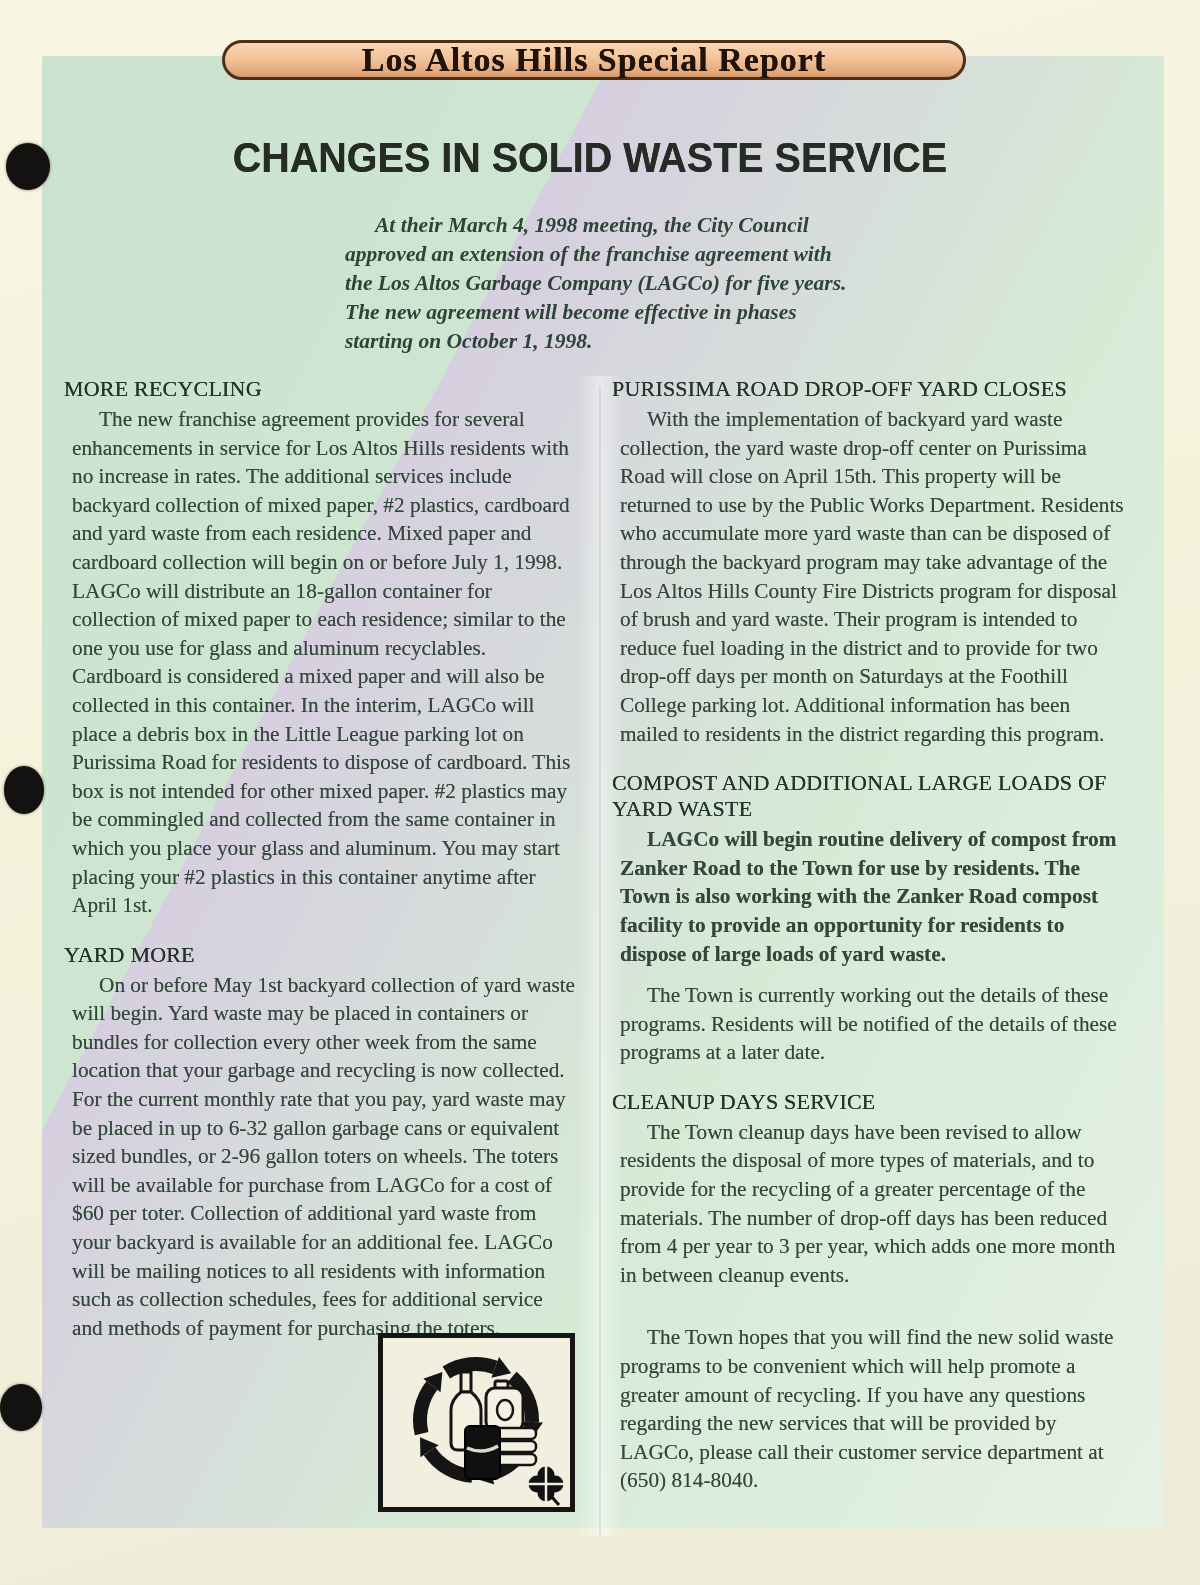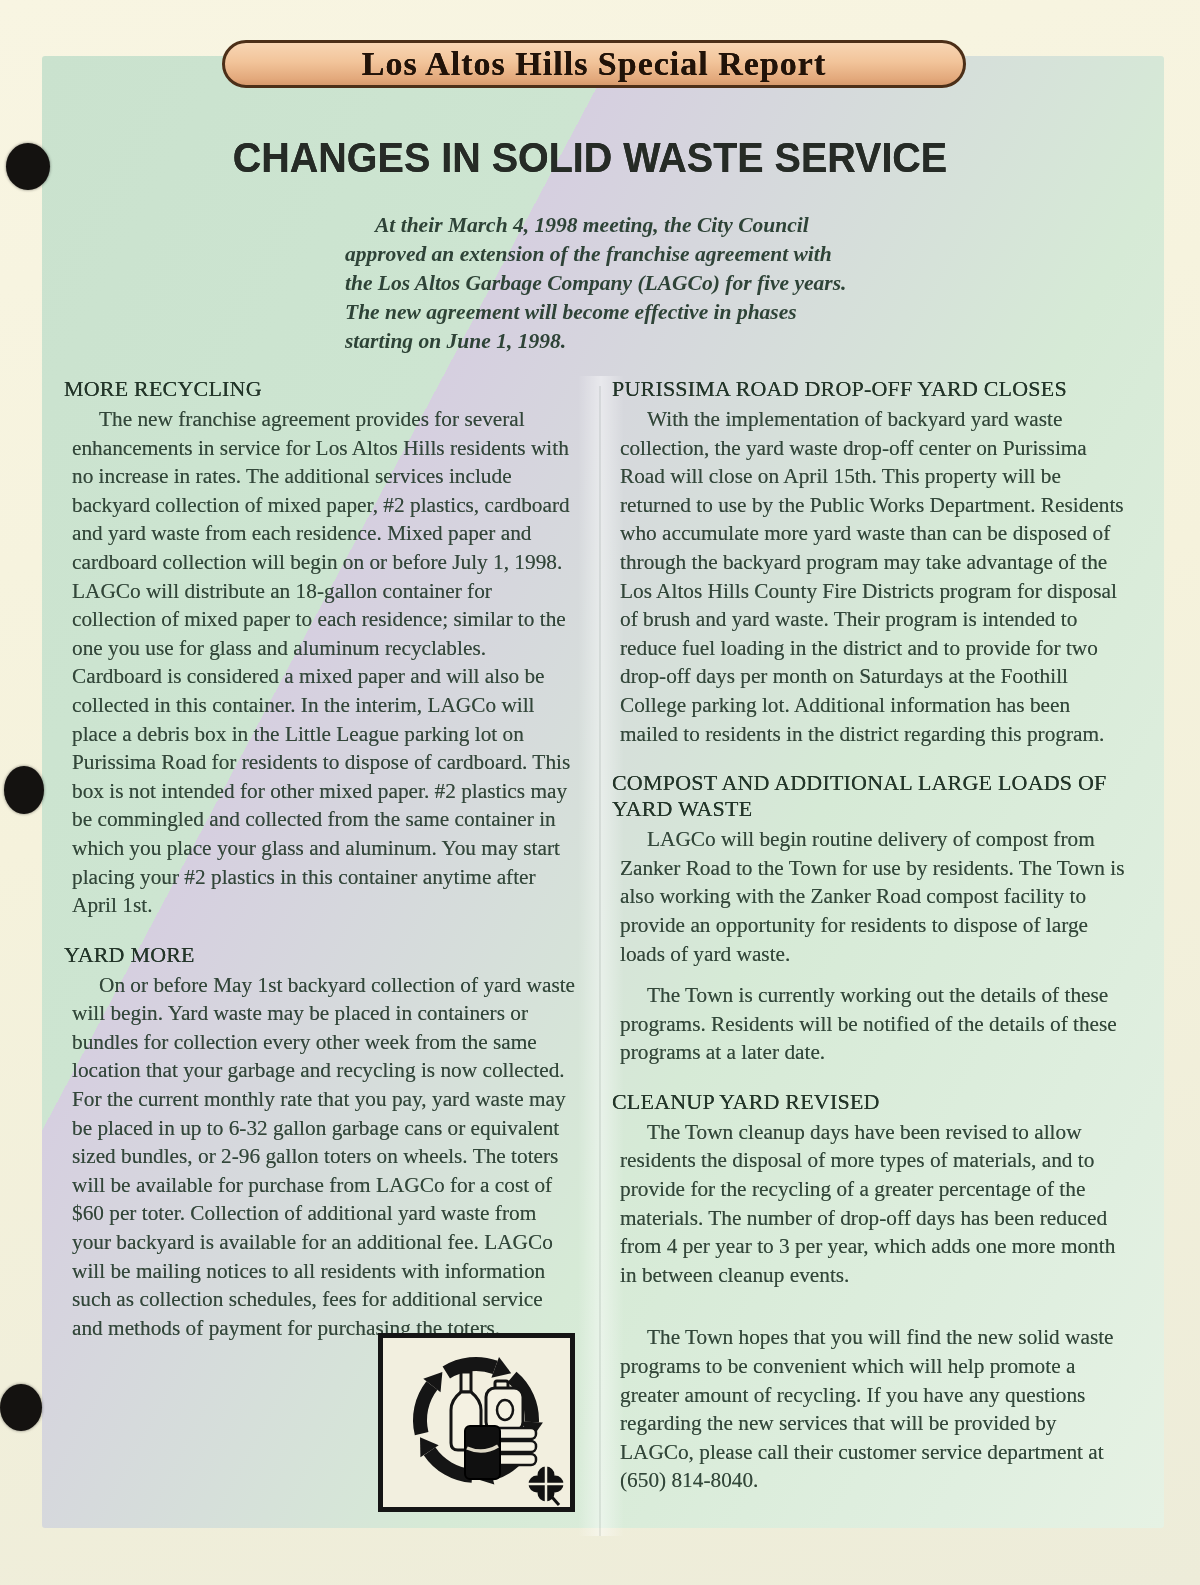--- a/index.html
+++ b/index.html
@@ -22,21 +22,21 @@
     background:rgba(50,70,55,.10);
   }
   .hole{
     position:absolute;background:#141210;border-radius:50%;
     box-shadow:0 0 3px rgba(20,18,16,.55);
   }
   .hole.h1{left:6px;top:143px;width:44px;height:47px;}
   .hole.h2{left:4px;top:766px;width:40px;height:48px;}
   .hole.h3{left:0px;top:1384px;width:42px;height:47px;}
   .banner{
-    position:absolute;left:222px;top:40px;width:744px;height:48px;
+    position:absolute;left:222px;top:40px;width:744px;height:40px;
     border:3px solid #4c2f18;border-radius:27px;box-sizing:border-box;
     background:linear-gradient(180deg,#f8d6b4 0%,#f2c49a 45%,#e3a97c 85%,#d89a6c 100%);
     display:flex;align-items:center;justify-content:center;
     font-weight:bold;font-size:34px;letter-spacing:1px;color:#211309;
     text-shadow:0 0 .5px #211309;
   }
   .title{
     position:absolute;left:30px;top:134px;width:1120px;text-align:center;
     font-family:"Liberation Sans", sans-serif;font-weight:bold;font-size:42px;
     letter-spacing:0px;color:#262b26;transform:scaleX(.94);transform-origin:center;
@@ -51,21 +51,21 @@
   .col.left{left:64px;}
   .col.right{left:612px;}
   .col h3{
     margin:0 0 3px 0;font-size:22px;line-height:26px;font-weight:normal;
     color:#233529;letter-spacing:.2px;text-shadow:0 0 .4px #233529;
   }
   .col p{
     margin:0 0 13px 8px;font-size:21.3px;line-height:28.6px;text-indent:27px;
     text-shadow:0 0 .3px rgba(40,60,48,.55);
   }
-  .col p.nogap{margin-bottom:13px;}
+  .col p.nogap{margin-bottom:13px;font-weight:bold;}
   .gap{height:9px;}
   .closing-gap{height:21px;}
   .recycle-box{
     position:absolute;left:378px;top:1333px;width:197px;height:179px;
     background:#f2efdf;border:5px solid #151515;box-sizing:border-box;
   }
   .recycle-box svg{display:block;}
 </style>
 </head>
 <body>
@@ -74,39 +74,39 @@
   <div class="fold"></div>
   <div class="foldline"></div>
 </div>
 
 <div class="banner">
   <span>Los Altos Hills Special Report</span>
 </div>
 
 <div class="title">CHANGES IN SOLID WASTE SERVICE</div>
 
-<div class="intro">At their March 4, 1998 meeting, the City Council approved an extension of the franchise agreement with the Los Altos Garbage Company (LAGCo) for five years. The new agreement will become effective in phases starting on June 1, 1998.</div>
+<div class="intro">At their March 4, 1998 meeting, the City Council approved an extension of the franchise agreement with the Los Altos Garbage Company (LAGCo) for five years. The new agreement will become effective in phases starting on October 1, 1998.</div>
 
 <div class="col left">
   <h3>MORE RECYCLING</h3>
   <p>The new franchise agreement provides for several enhancements in service for Los Altos Hills residents with no increase in rates. The additional services include backyard collection of mixed paper, #2 plastics, cardboard and yard waste from each residence. Mixed paper and cardboard collection will begin on or before July 1, 1998. LAGCo will distribute an 18-gallon container for collection of mixed paper to each residence; similar to the one you use for glass and aluminum recyclables. Cardboard is considered a mixed paper and will also be collected in this container. In the interim, LAGCo will place a debris box in the Little League parking lot on Purissima Road for residents to dispose of cardboard. This box is not intended for other mixed paper. #2 plastics may be commingled and collected from the same container in which you place your glass and aluminum. You may start placing your #2 plastics in this container anytime after April 1st.</p>
   <div class="gap"></div>
   <h3>YARD MORE</h3>
   <p>On or before May 1st backyard collection of yard waste will begin. Yard waste may be placed in containers or bundles for collection every other week from the same location that your garbage and recycling is now collected. For the current monthly rate that you pay, yard waste may be placed in up to 6-32 gallon garbage cans or equivalent sized bundles, or 2-96 gallon toters on wheels. The toters will be available for purchase from LAGCo for a cost of $60 per toter. Collection of additional yard waste from your backyard is available for an additional fee. LAGCo will be mailing notices to all residents with information such as collection schedules, fees for additional service and methods of payment for purchasing the toters.</p>
 </div>
 
 <div class="col right">
   <h3>PURISSIMA ROAD DROP-OFF YARD CLOSES</h3>
   <p>With the implementation of backyard yard waste collection, the yard waste drop-off center on Purissima Road will close on April 15th. This property will be returned to use by the Public Works Department. Residents who accumulate more yard waste than can be disposed of through the backyard program may take advantage of the Los Altos Hills County Fire Districts program for disposal of brush and yard waste. Their program is intended to reduce fuel loading in the district and to provide for two drop-off days per month on Saturdays at the Foothill College parking lot. Additional information has been mailed to residents in the district regarding this program.</p>
   <div class="gap"></div>
   <h3>COMPOST AND ADDITIONAL LARGE LOADS OF YARD WASTE</h3>
   <p class="nogap">LAGCo will begin routine delivery of compost from Zanker Road to the Town for use by residents. The Town is also working with the Zanker Road compost facility to provide an opportunity for residents to dispose of large loads of yard waste.</p>
   <p>The Town is currently working out the details of these programs. Residents will be notified of the details of these programs at a later date.</p>
   <div class="gap"></div>
-  <h3>CLEANUP YARD REVISED</h3>
+  <h3>CLEANUP DAYS SERVICE</h3>
   <p>The Town cleanup days have been revised to allow residents the disposal of more types of materials, and to provide for the recycling of a greater percentage of the materials. The number of drop-off days has been reduced from 4 per year to 3 per year, which adds one more month in between cleanup events.</p>
   <div class="closing-gap"></div>
   <p>The Town hopes that you will find the new solid waste programs to be convenient which will help promote a greater amount of recycling. If you have any questions regarding the new services that will be provided by LAGCo, please call their customer service department at (650) 814-8040.</p>
 </div>
 
 <div class="recycle-box">
   <svg width="187" height="169" viewBox="0 0 187 169">
 
     <g fill="#151515" stroke="none">
       <g id="arw">

